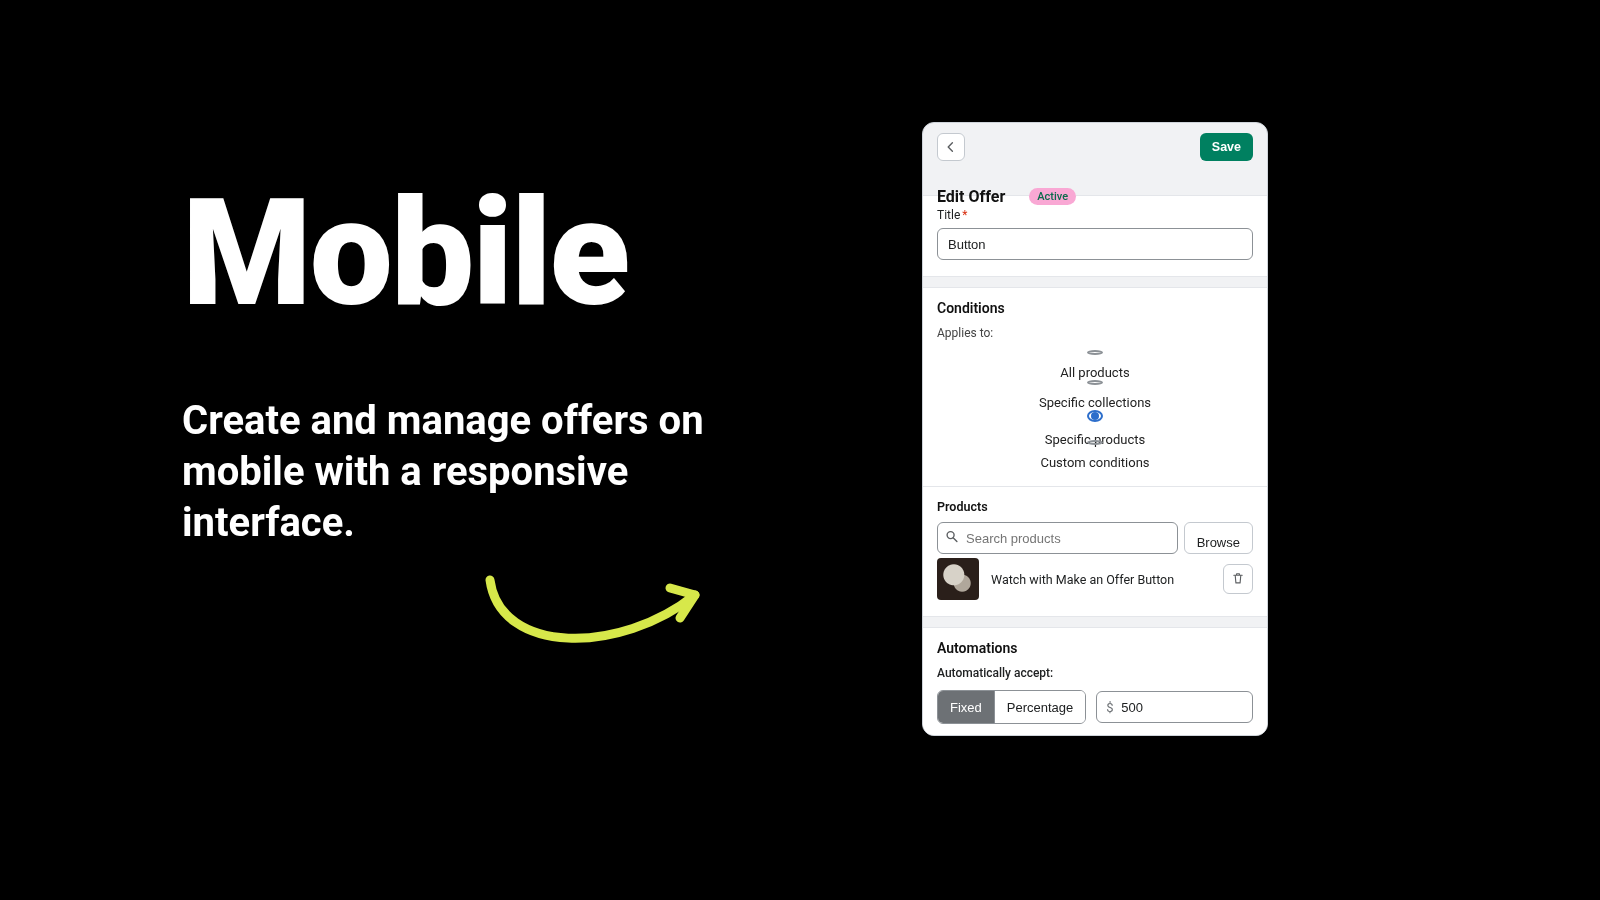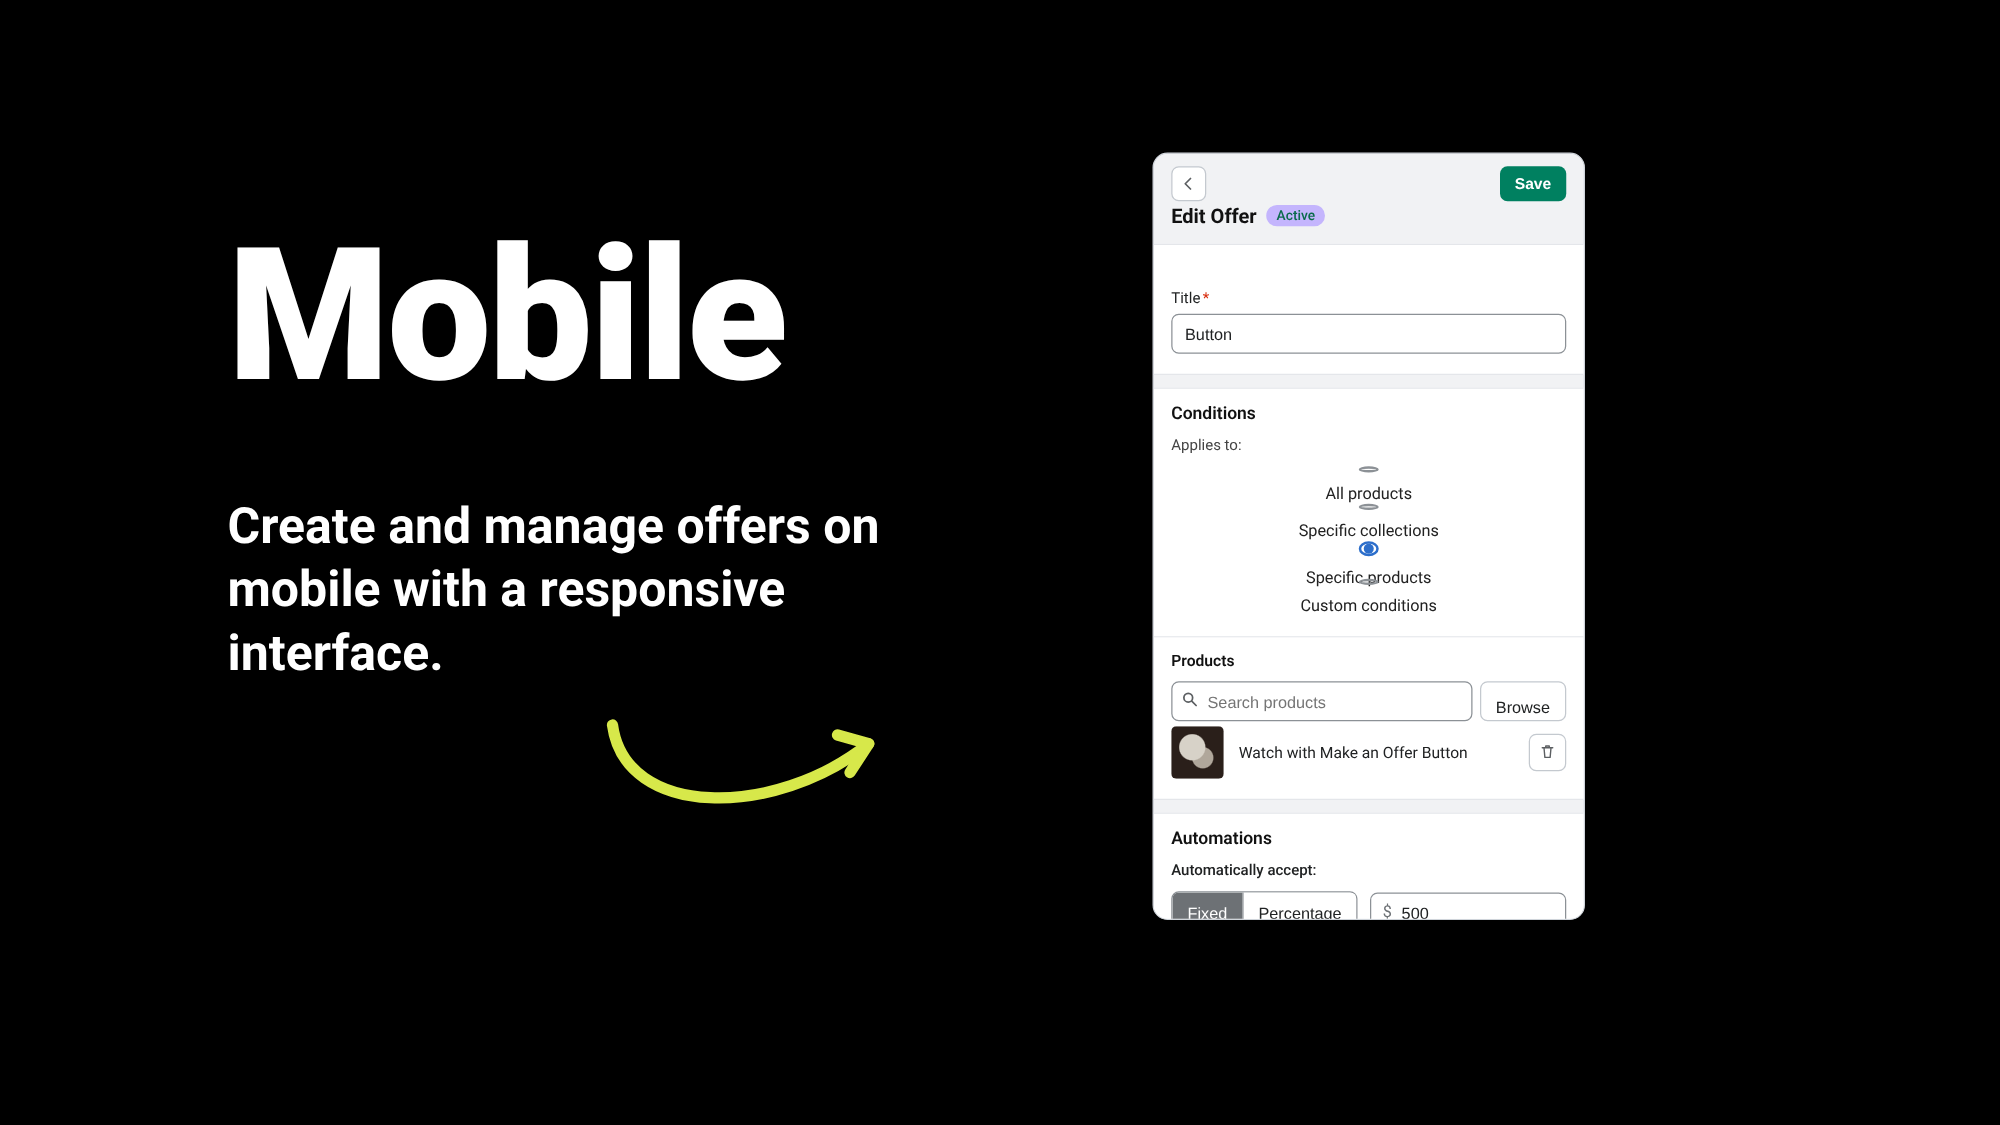--- a/index.html
+++ b/index.html
@@ -20,33 +20,33 @@
     position: absolute; left: 14px; top: 10px; width: 28px; height: 28px;
     background: #fff; border: 1px solid #c4c9cf; border-radius: 6px;
     display: flex; align-items: center; justify-content: center; cursor: pointer;
   }
   .back-btn svg { display: block; }
   .save-btn {
     position: absolute; right: 14px; top: 10px; height: 28px; padding: 0 12px;
     background: #008060; color: #fff; border: none; border-radius: 6px;
     font-size: 12.5px; font-weight: 600; cursor: pointer;
   }
-  .title-row { position: absolute; left: 14px; top: 40px; display: flex; align-items: center; gap: 8px; }
+  .title-row { position: absolute; left: 14px; top: 64px; display: flex; align-items: center; gap: 8px; }
   .page-title { font-size: 16px; font-weight: 700; color: #111; }
   .badge {
-    background: #c4b5fd; color: #0a6b4b; font-size: 11px; font-weight: 500;
-    padding: 2px 8px; border-radius: 10px;
+    background: #f9a8d4; color: #0a6b4b; font-size: 11px; font-weight: 500;
+    padding: 2px 8px; border-radius: 10px; margin-left: 16px;
   }
 
   .card {
     background: #fff; border-top: 1px solid #e4e6ea; border-bottom: 1px solid #e4e6ea;
     padding: 12px 14px 16px 14px;
   }
   .gap { height: 10px; }
-  .field-label { font-size: 12px; color: #202223; margin-bottom: 6px; margin-top: 23px; }
+  .field-label { font-size: 12px; color: #202223; margin-bottom: 6px; }
   .req-star { color: #d82c0d; margin-left: 2px; }
   .text-input {
     width: 100%; height: 32px; border: 1px solid #8c9196; border-radius: 6px;
     padding: 0 10px; font-size: 13px; color: #202223; background: #fff;
   }
 
   .section-title { font-size: 14px; font-weight: 600; color: #111; margin-bottom: 10px; }
   .sub-label { font-size: 12px; color: #444; margin-bottom: 10px; }
 
   .radio-row { display: flex; align-items: center; gap: 10px; height: 30px; cursor: pointer; font-size: 13px; color: #222; flex-direction: column; }

